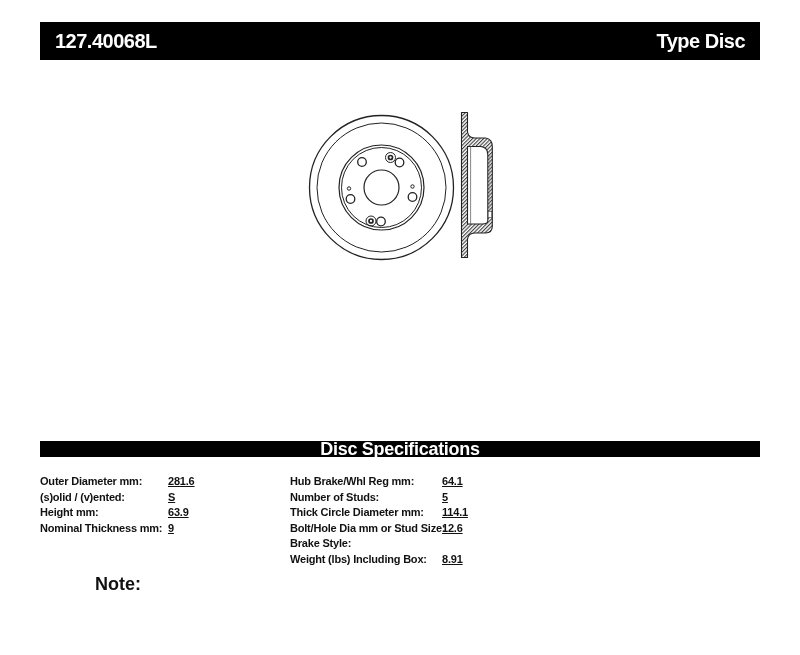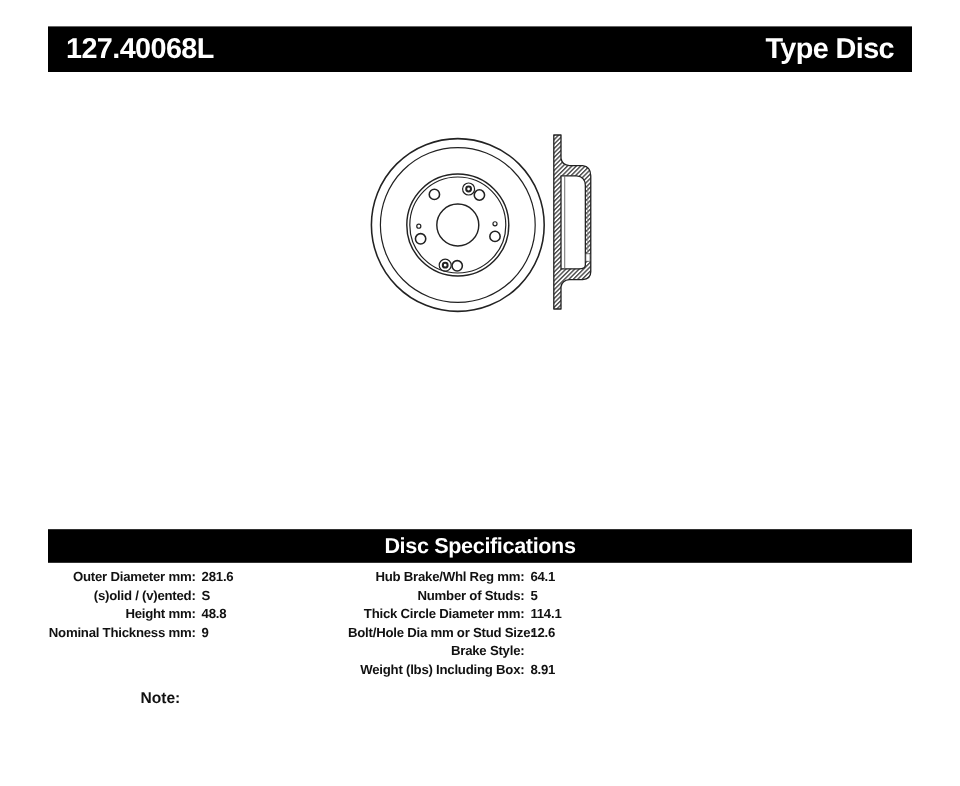--- a/index.html
+++ b/index.html
@@ -23,27 +23,27 @@
     color: #ffffff;
     box-sizing: border-box;
   }
   .top-bar {
     top: 22px;
     height: 38px;
     display: flex;
     justify-content: space-between;
     align-items: center;
     padding: 0 15px;
-    font-size: 24px;
+    font-size: 20px;
     font-weight: bold;
     letter-spacing: -0.5px;
   }
   .spec-bar {
     top: 441px;
-    height: 28px;
+    height: 16px;
     display: flex;
     justify-content: center;
     align-items: center;
     font-size: 18px;
     font-weight: bold;
     letter-spacing: -0.3px;
   }
   .drawing-svg {
     position: absolute;
     left: 288px;
@@ -62,36 +62,35 @@
     color: #111111;
     letter-spacing: -0.2px;
   }
   .spec-col { display: flex; flex-direction: column; }
   .spec-row {
     display: flex;
     height: 15.5px;
     line-height: 15.5px;
     white-space: nowrap;
   }
-  .spec-label { text-align: right; flex: none; }
-  .spec-value { margin-left: 5px; text-align: center; }
+  .spec-label { flex: none; }
+  .spec-value { margin-left: 5px; text-align: center; text-decoration: underline; }
   .col1 { width: 250px; }
   .col1 .spec-label { width: 123px; }
   .col2 { width: 270px; }
   .col2 .spec-label { width: 147px; }
   .col3 { width: 200px; }
   .col3 .spec-label { width: 97px; }
   .note-label {
     position: absolute;
     left: 95px;
     top: 574px;
-    font-size: 13px;
+    font-size: 18px;
     font-weight: bold;
     color: #111111;
-    margin-left: 22px;
   }
 </style>
 </head>
 <body>
 
 <div class="page">
 
   <div class="black-bar top-bar">
     <span>127.40068L</span>
     <span>Type Disc</span>
@@ -158,21 +157,21 @@
       <div class="spec-row">
         <span class="spec-label">Outer Diameter mm:</span>
         <span class="spec-value">281.6</span>
       </div>
       <div class="spec-row">
         <span class="spec-label">(s)olid / (v)ented:</span>
         <span class="spec-value">S</span>
       </div>
       <div class="spec-row">
         <span class="spec-label">Height mm:</span>
-        <span class="spec-value">48.8</span>
+        <span class="spec-value">63.9</span>
       </div>
       <div class="spec-row">
         <span class="spec-label">Nominal Thickness mm:</span>
         <span class="spec-value">9</span>
       </div>
     </div>
 
     <div class="spec-col col2">
       <div class="spec-row">
         <span class="spec-label">Hub Brake/Whl Reg mm:</span>

